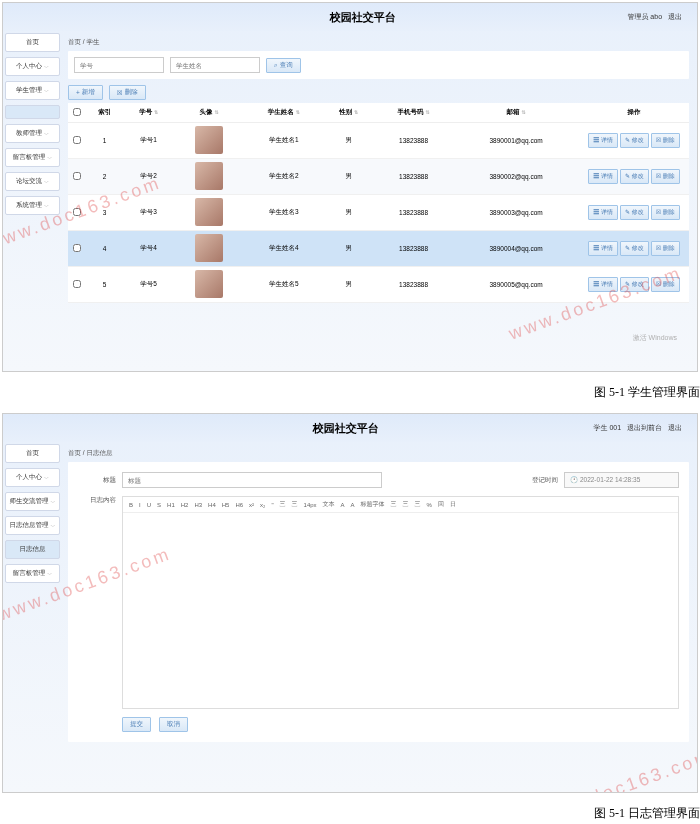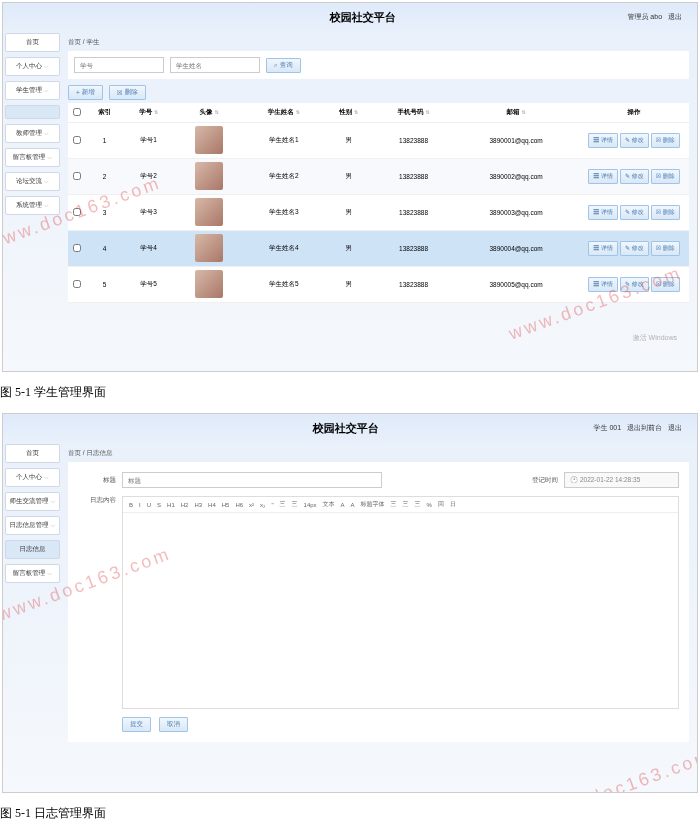--- a/index.html
+++ b/index.html
@@ -41,21 +41,21 @@
     .form-row { display: flex; align-items: center; margin-bottom: 8px; gap: 6px; }
     .form-label { font-size: 6.5px; color: #555; width: 38px; text-align: right; }
     .form-input { border: 1px solid #ccc; padding: 3px 5px; font-size: 6.5px; width: 260px; height: 16px; color: #999; }
     .date-input { border: 1px solid #ccc; padding: 3px 5px; font-size: 6.5px; width: 115px; height: 16px; color: #888; background: #f9f9f9; }
     
     .editor { border: 1px solid #ddd; background: #fff; }
     .editor-toolbar { border-bottom: 1px solid #eee; padding: 3px 5px; font-size: 6px; color: #666; display: flex; flex-wrap: wrap; gap: 4px; align-items: center; }
     .editor-toolbar span { padding: 0 1px; }
     .editor-body { height: 195px; padding: 5px; }
     
-    .caption { text-align: left; font-size: 12px; padding: 10px 0; font-family: SimSun, serif; }
+    .caption { text-align: right; font-size: 12px; padding: 10px 0; font-family: SimSun, serif; }
     
     .watermark { position: absolute; transform: rotate(-20deg); color: rgba(220,60,60,0.35); font-size: 18px; font-family: Arial; letter-spacing: 3px; pointer-events: none; }
     .wm1 { left: -20px; top: 200px; }
     .wm2 { right: 10px; top: 290px; }
     .wm3 { left: -10px; top: 160px; }
     .wm4 { right: -20px; bottom: -5px; }
     .activate { position: absolute; right: 20px; bottom: 28px; color: #b0b0b0; font-size: 7px; }
   </style>
 </head>
 <body>

